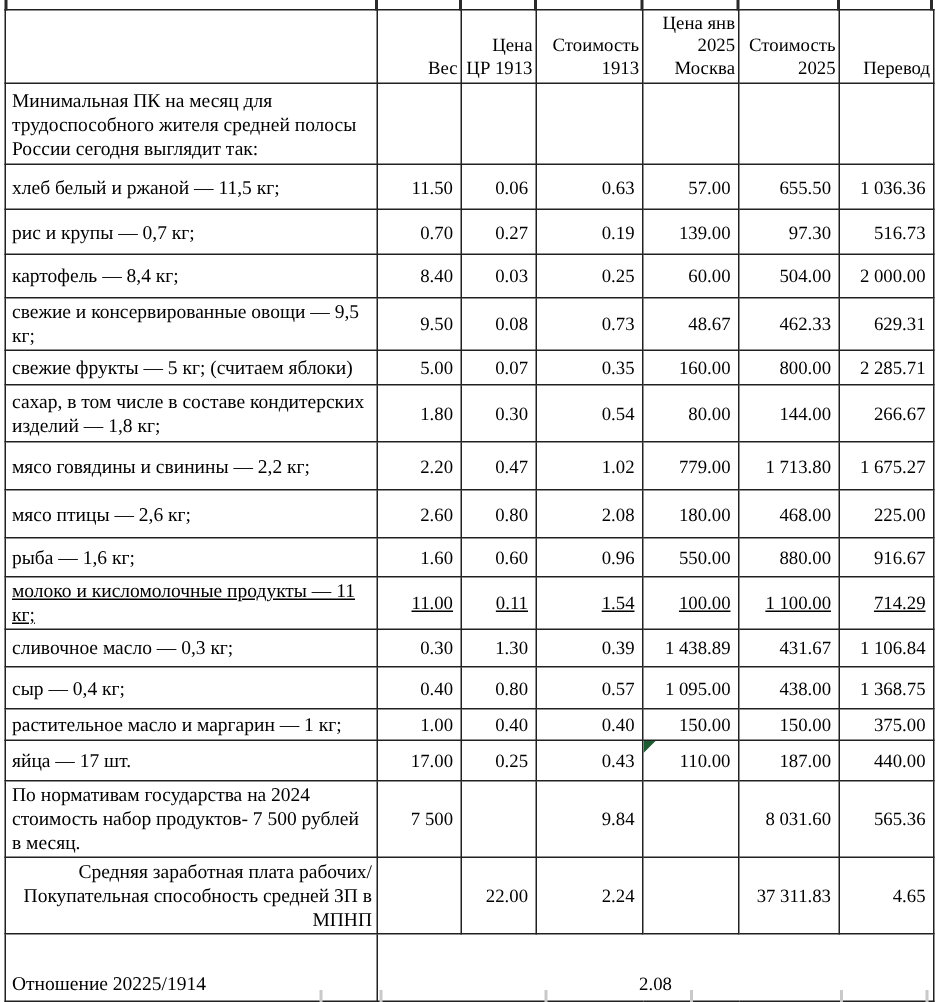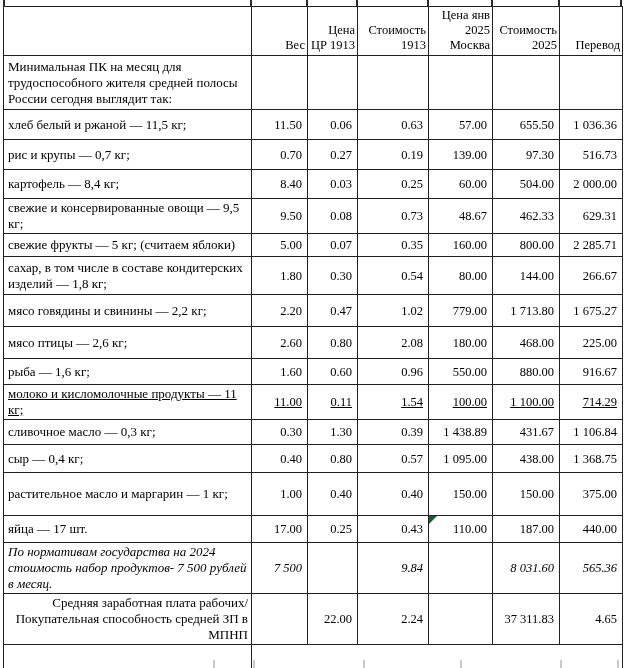--- a/index.html
+++ b/index.html
@@ -175,39 +175,39 @@
       </tr>
       <tr class="item" style="height: 28px; margin-top: 37px;">
         <td class="desc">сыр — 0,4 кг;</td>
         <td class="num">0.40</td>
         <td class="num">0.80</td>
         <td class="num">0.57</td>
         <td class="num">1 095.00</td>
         <td class="num">438.00</td>
         <td class="num">1 368.75</td>
       </tr>
-      <tr class="item" style="height: 43px;">
+      <tr class="item" style="height: 21px;">
         <td class="desc">растительное масло и маргарин — 1 кг;</td>
         <td class="num">1.00</td>
         <td class="num">0.40</td>
         <td class="num">0.40</td>
         <td class="num">150.00</td>
         <td class="num">150.00</td>
         <td class="num">375.00</td>
       </tr>
       <tr class="item" style="height: 27px;">
         <td class="desc">яйца — 17 шт.</td>
         <td class="num">17.00</td>
         <td class="num">0.25</td>
         <td class="num">0.43</td>
         <td class="num has-flag">110.00<span class="flag" style="border-top-color: rgb(29, 92, 50);"></span></td>
         <td class="num">187.00</td>
         <td class="num">440.00</td>
       </tr>
-      <tr class="summary" style="height: 50px; font-style: italic;">
+      <tr class="summary" style="height: 50px;">
         <td class="desc">По нормативам государства на 2024 стоимость набор продуктов- 7 500 рублей в месяц.</td>
         <td class="num">7 500</td>
         <td class="num"></td>
         <td class="num">9.84</td>
         <td class="num"></td>
         <td class="num">8 031.60</td>
         <td class="num">565.36</td>
       </tr>
       <tr class="wage" style="height: 47px;">
         <td class="desc">Средняя заработная плата рабочих/Покупательная способность средней ЗП в МПНП</td>

